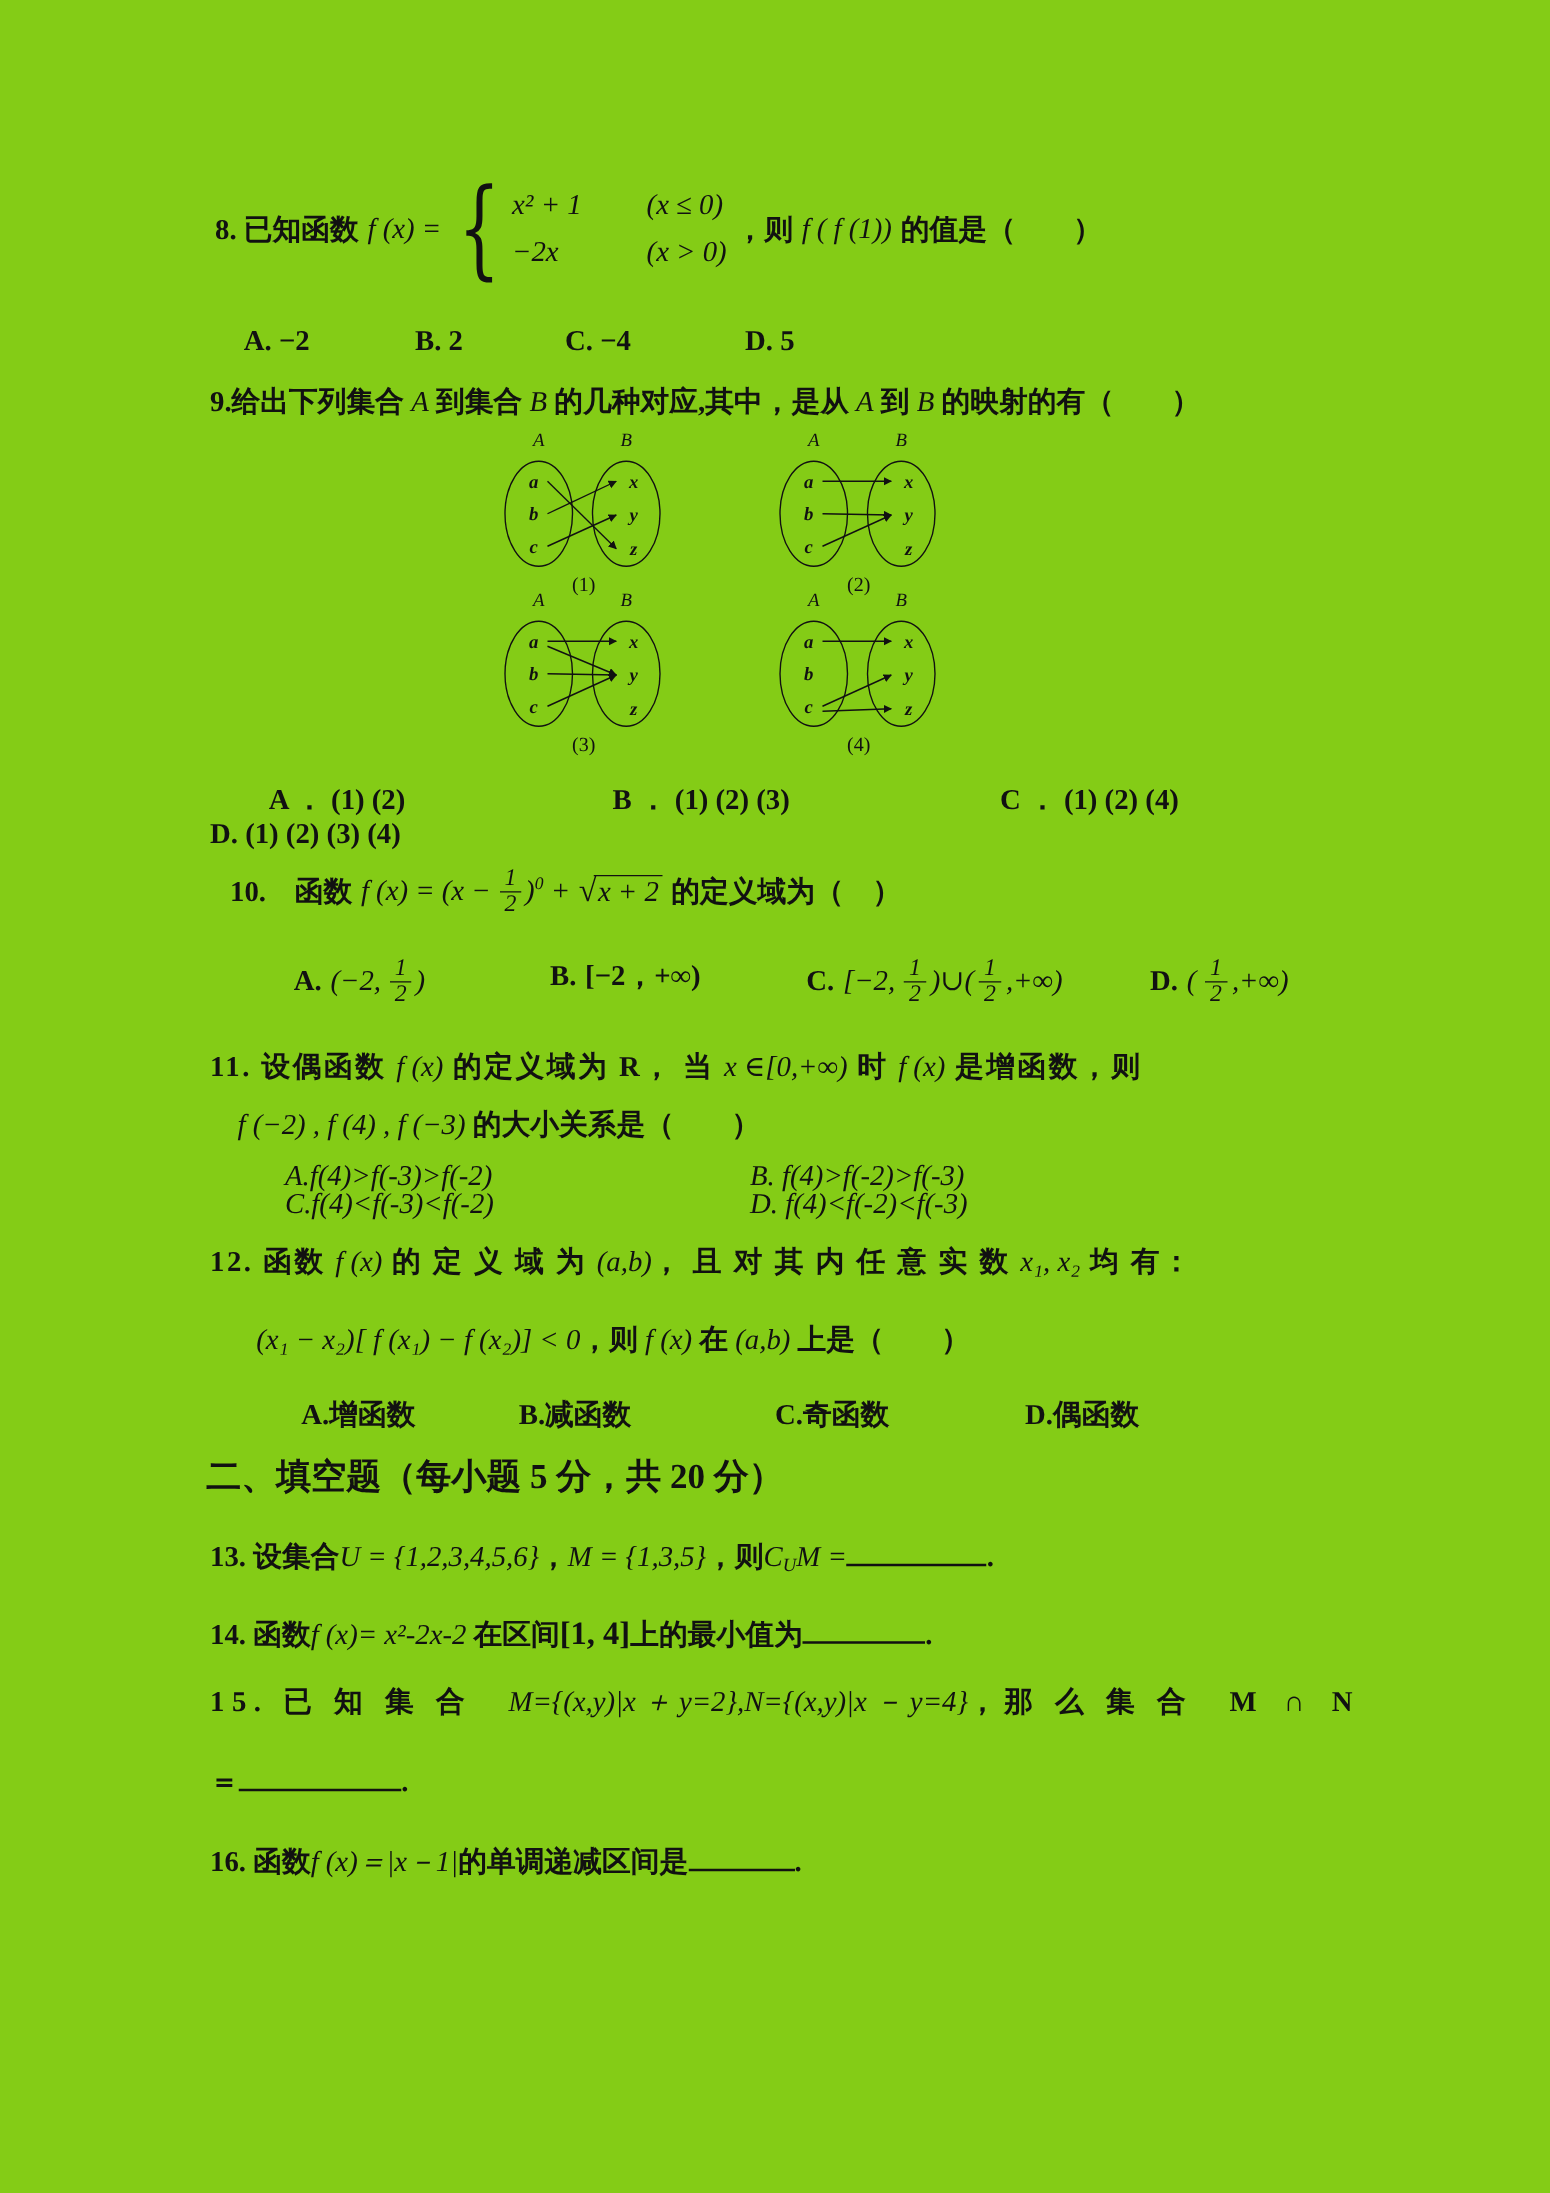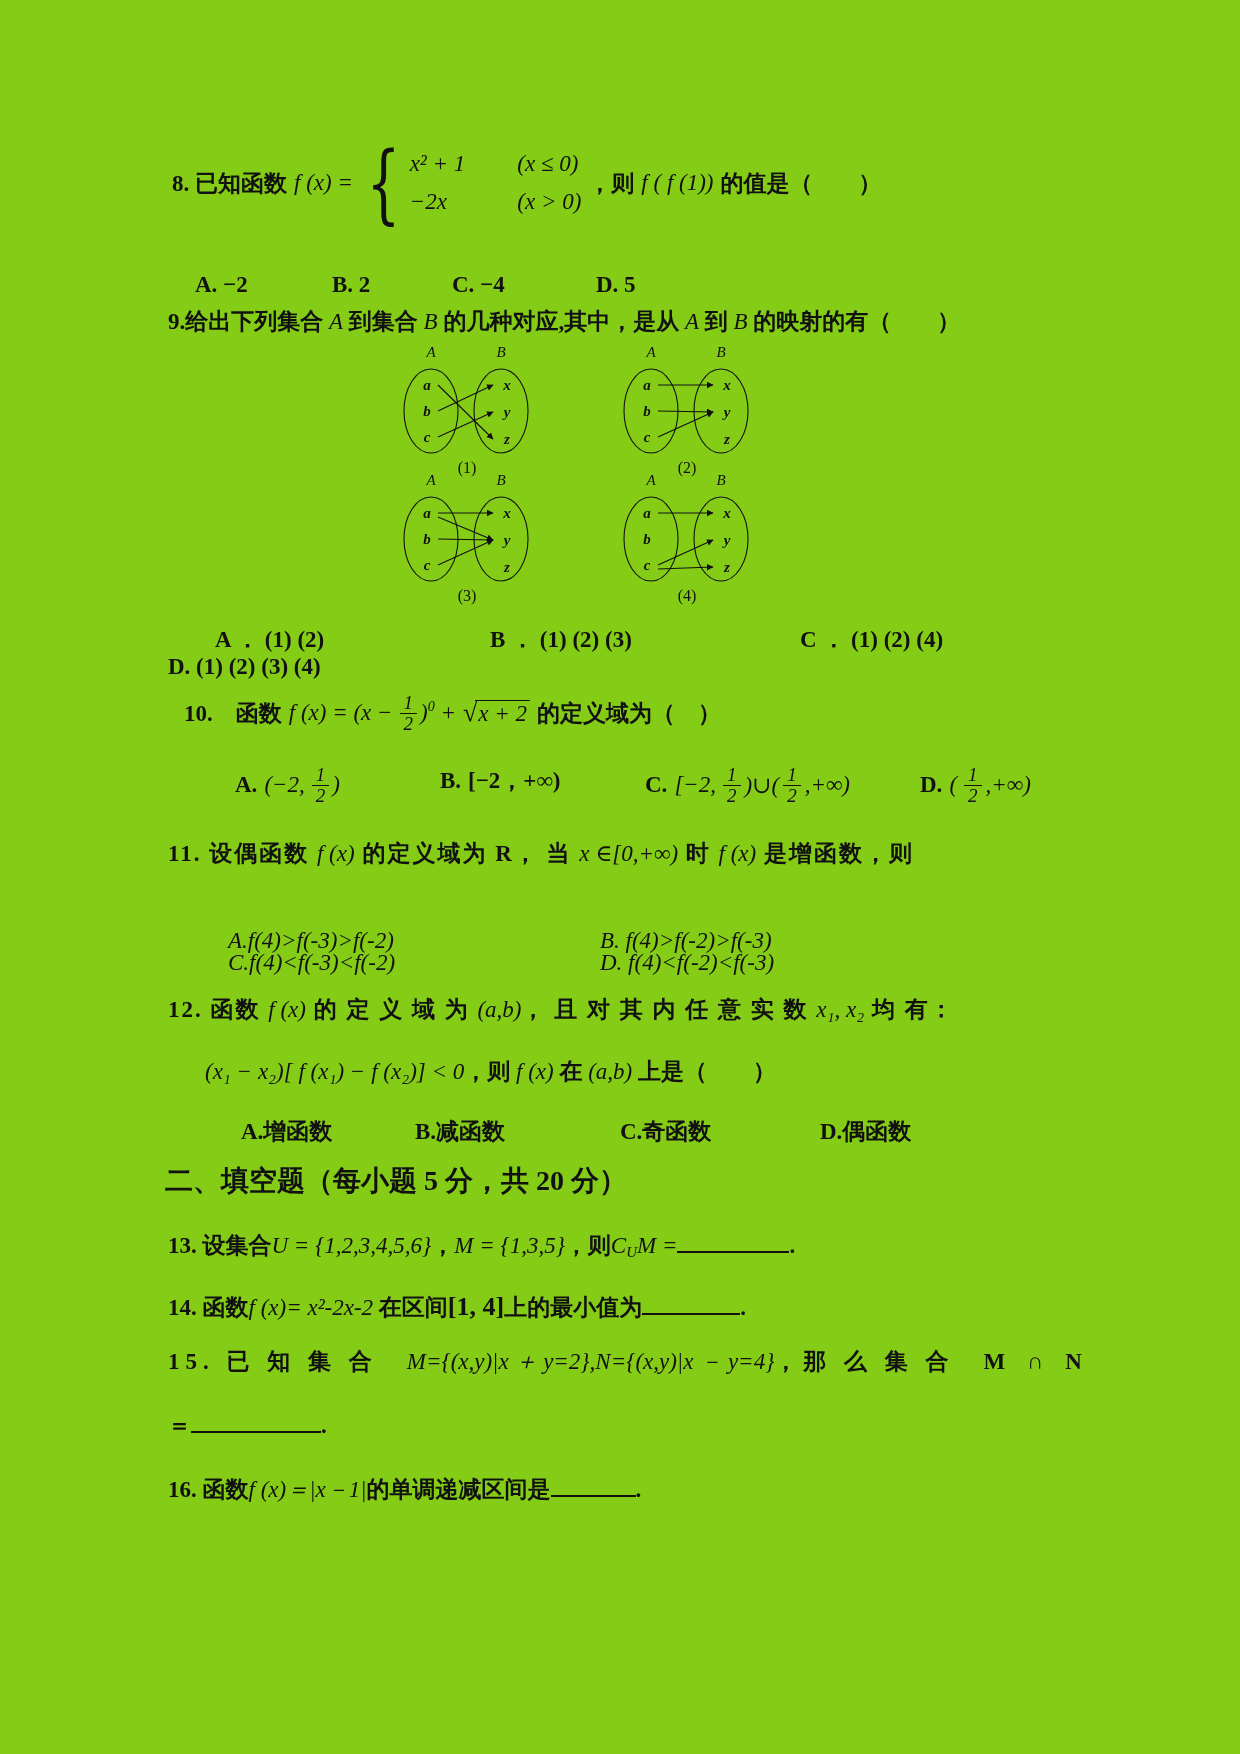--- a/index.html
+++ b/index.html
@@ -53,21 +53,21 @@
       <span class="it">x² + 1</span>
       <span class="it">(x ≤ 0)</span>
       <span class="it">−2x</span>
       <span class="it">(x &gt; 0)</span>
     </span>
     <span class="cn">，则</span>
     <span class="it">f ( f (1))</span>
     <span class="cn">的值是（　　）</span>
   </div>
 
-  <div class="abs optrow" style="top:272px;left:0;width:1168px;height:32px;">
+  <div class="abs optrow" style="top:260px;left:0;width:1168px;height:32px;">
     <span class="opt rm" style="left:195px;">A. −2</span>
     <span class="opt rm" style="left:332px;">B. 2</span>
     <span class="opt rm" style="left:452px;">C. −4</span>
     <span class="opt rm" style="left:596px;">D. 5</span>
   </div>
 
   <div class="abs" style="top:306px;left:168px;">
     <span class="cn">9.给出下列集合 </span><span class="it">A</span><span class="cn"> 到集合 </span><span class="it">B</span><span class="cn"> 的几种对应,其中，是从 </span><span class="it">A</span><span class="cn"> 到 </span><span class="it">B</span><span class="cn"> 的映射的有（　　）</span>
   </div>
 
@@ -222,20 +222,23 @@
           <span class="num">1</span>
           <span class="den">2</span>
         </span>
       <span class="it" style="margin-left:-3px;">,+∞)</span>
     </span>
   </div>
 
   <div class="abs" style="top:838px;left:168px;">
     <span class="cn sp1">11. 设偶函数 </span><span class="it">f (x)</span><span class="cn sp1"> 的定义域为 R， 当 </span><span class="it">x ∈[0,+∞)</span><span class="cn sp1"> 时 </span><span class="it">f (x)</span><span class="cn sp1"> 是增函数，则</span>
   </div>
+  <div class="abs" style="top:884px;left:190px;">
+    <span class="it">f (−2) , f (4) , f (−3)</span><span class="cn"> 的大小关系是（　　）</span>
+  </div>
   <div class="abs optrow" style="top:916px;left:0;width:1240px;height:32px;margin-top:12px;">
     <span class="opt it" style="left:228px;">A.f(4)&gt;f(-3)&gt;f(-2)</span>
     <span class="opt it" style="left:600px;">B. f(4)&gt;f(-2)&gt;f(-3)</span>
   </div>
   <div class="abs optrow" style="top:950px;left:0;width:1240px;height:32px;">
     <span class="opt it" style="left:228px;">C.f(4)&lt;f(-3)&lt;f(-2)</span>
     <span class="opt it" style="left:600px;">D. f(4)&lt;f(-2)&lt;f(-3)</span>
   </div>
 
   <div class="abs" style="top:994px;left:168px;">

